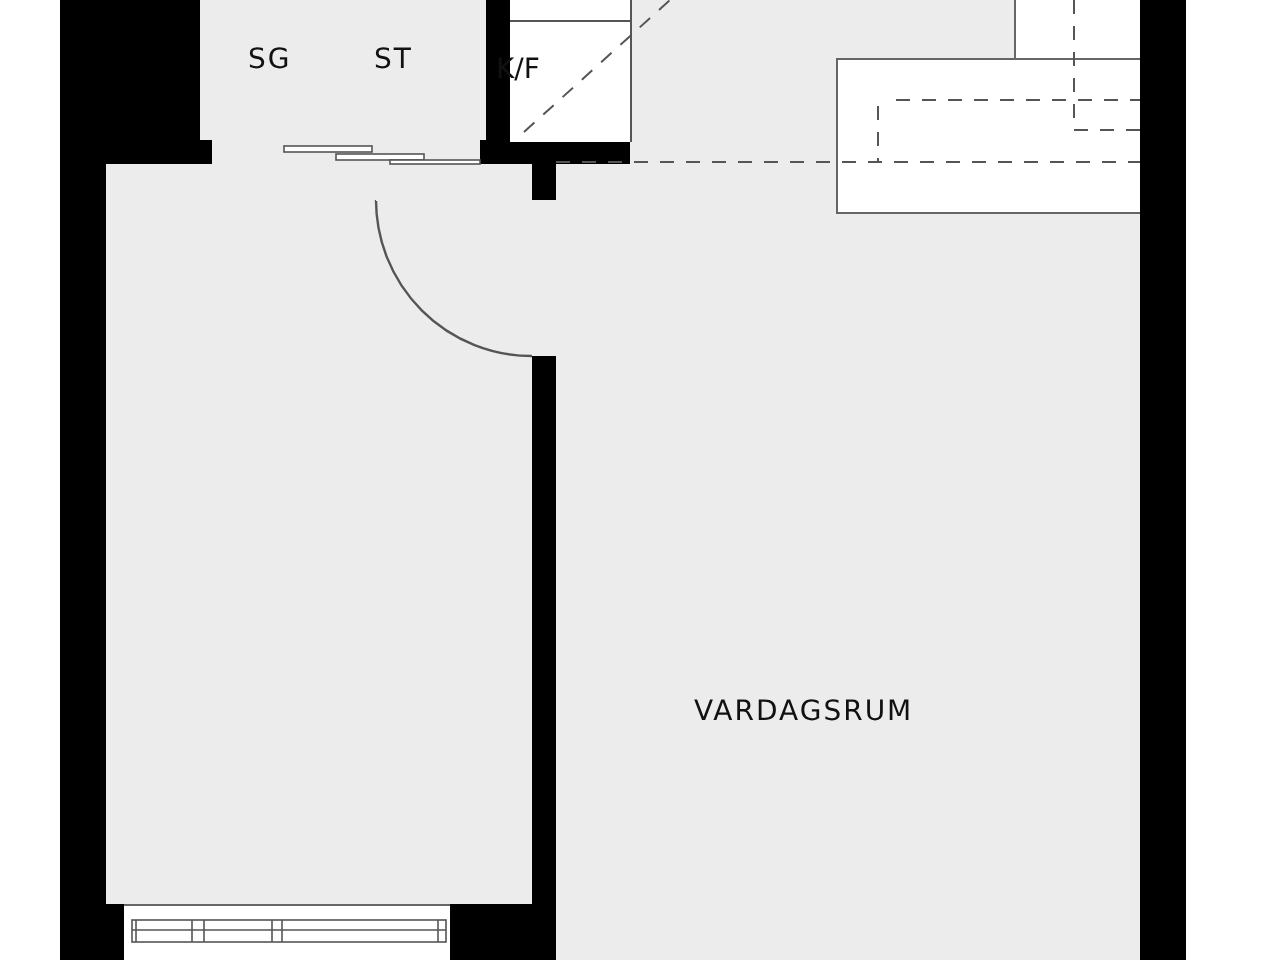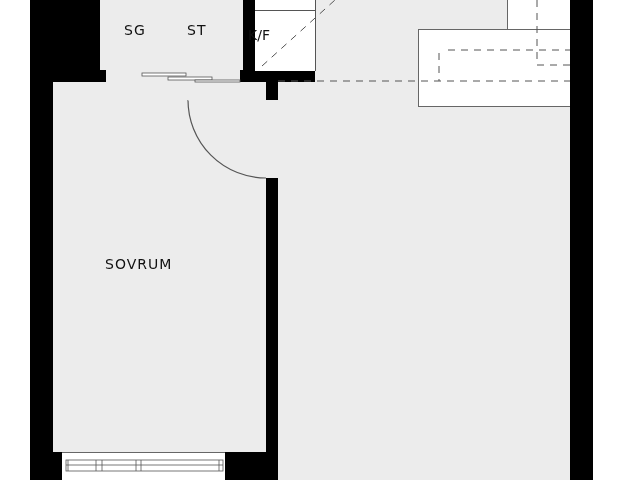--- a/index.html
+++ b/index.html
@@ -64,14 +64,14 @@
       <line x1="136" y1="460" x2="136" y2="471"></line>
       <line x1="141" y1="460" x2="141" y2="471"></line>
       <line x1="219" y1="460" x2="219" y2="471"></line>
       <line x1="66" y1="465" x2="223" y2="465"></line>
     </g>
   </svg>
 
   <div class="label" style="left:124px;top:22px;">SG</div>
   <div class="label" style="left:187px;top:22px;">ST</div>
   <div class="label" style="left:248px;top:27px;letter-spacing:0;">K/F</div>
-  <div class="label" style="left:105px;top:256px;">SOVRUM</div>
+  <div class="label" style="left:347px;top:348px;">VARDAGSRUM</div>
 </div>
 
 </body></html>

